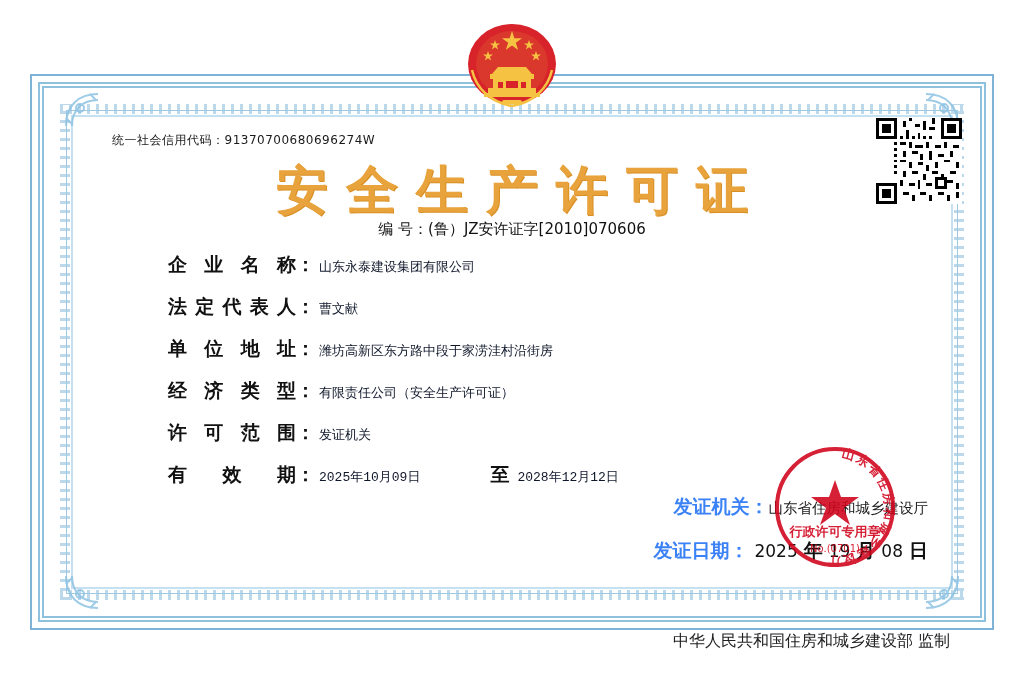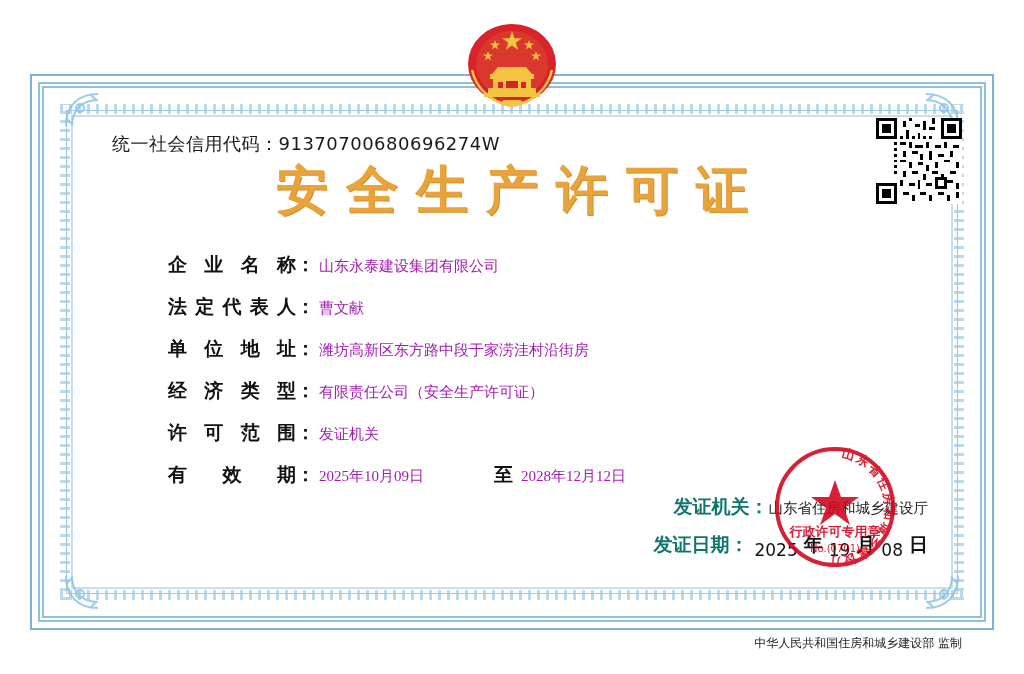--- a/index.html
+++ b/index.html
@@ -104,21 +104,21 @@
     height: 86px;
     background: #ffffff;
   }
   .qr svg { display: block; }
 
   
   .credit-line {
     position: absolute;
     left: 112px;
     top: 132px;
-    font-size: 18px;
+    font-size: 12px;
     color: #1a1a1a;
     font-family: "DejaVu Sans", "Liberation Sans", sans-serif;
     letter-spacing: .5px;
     white-space: nowrap;
   }
   .title {
     position: absolute;
     left: 0;
     right: 0;
     top: 156px;
@@ -166,23 +166,23 @@
     white-space: nowrap;
   }
   .field-colon {
     font-size: 19px;
     font-weight: bold;
     color: #111;
     font-family: "DejaVu Sans", "Liberation Sans", sans-serif;
     margin-right: 4px;
   }
   .field-value {
-    font-size: 15px;
-    color: #a21caf;
-    font-family: Liberation Serif, serif;
+    font-size: 13px;
+    color: #0f172a;
+    font-family: Liberation Mono, monospace;
     white-space: nowrap;
   }
   .valid-to-sep {
     font-size: 19px;
     font-weight: bold;
     color: #111;
     font-family: "DejaVu Sans", "Liberation Sans", sans-serif;
     margin: 0 8px 0 70px;
   }
 
@@ -195,33 +195,33 @@
   }
   .issuer-row {
     display: flex;
     align-items: baseline;
     justify-content: flex-end;
     height: 38px;
   }
   .issuer-label {
     font-size: 19px;
     font-weight: bold;
-    color: #0f766e;
+    color: #3b82f6;
     font-family: Liberation Mono, monospace;
     white-space: nowrap;
   }
   .issuer-value {
     font-size: 14.5px;
     color: #1a1a1a;
     font-family: "DejaVu Sans", "Liberation Sans", sans-serif;
     white-space: nowrap;
   }
   .date-row {
     display: flex;
-    align-items: flex-start;
+    align-items: center;
     justify-content: flex-end;
     height: 38px;
     font-family: "DejaVu Sans", "Liberation Sans", sans-serif;
   }
   .date-row .num {
     font-size: 17px;
     color: #111;
     margin: 8px 6px;
   }
   .date-row .unit {
@@ -236,23 +236,23 @@
     left: 768px;
     top: 440px;
     width: 134px;
     height: 134px;
     opacity: .88;
     pointer-events: none;
   }
 
   .footer {
     position: absolute;
-    right: 62px;
+    right: 74px;
     bottom: 22px;
-    font-size: 12px;
+    font-size: 16px;
     color: #222;
     font-family: "DejaVu Sans", "Liberation Sans", sans-serif;
   }
 </style>
 </head>
 <body>
 
 <div id="cert">
 
   <div class="frame-outer"></div>
@@ -422,20 +422,21 @@
       </g>
     </svg>
   </div>
 
   <div class="credit-line">
     <span>统一社会信用代码：</span><span>91370700680696274W</span>
   </div>
 
   <div class="title">安全生产许可证</div>
 
+  <div class="subnum">编 号：(鲁）JZ安许证字[2010]070606</div>
 
   <div class="fields">
 
     <div class="field-row">
       <span class="field-label">
         <span>企</span>
           <span>业</span>
           <span>名</span>
           <span>称</span>
       </span>

